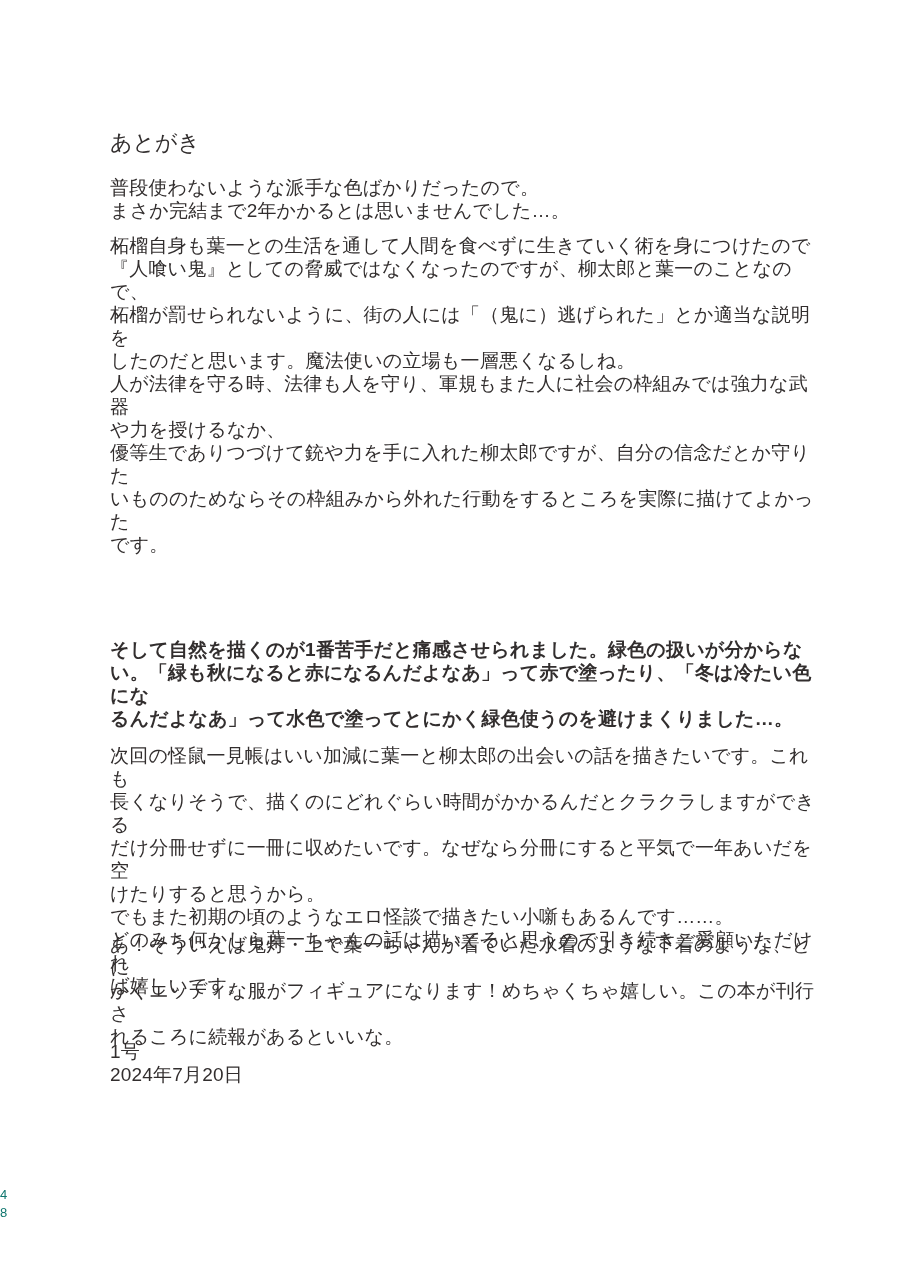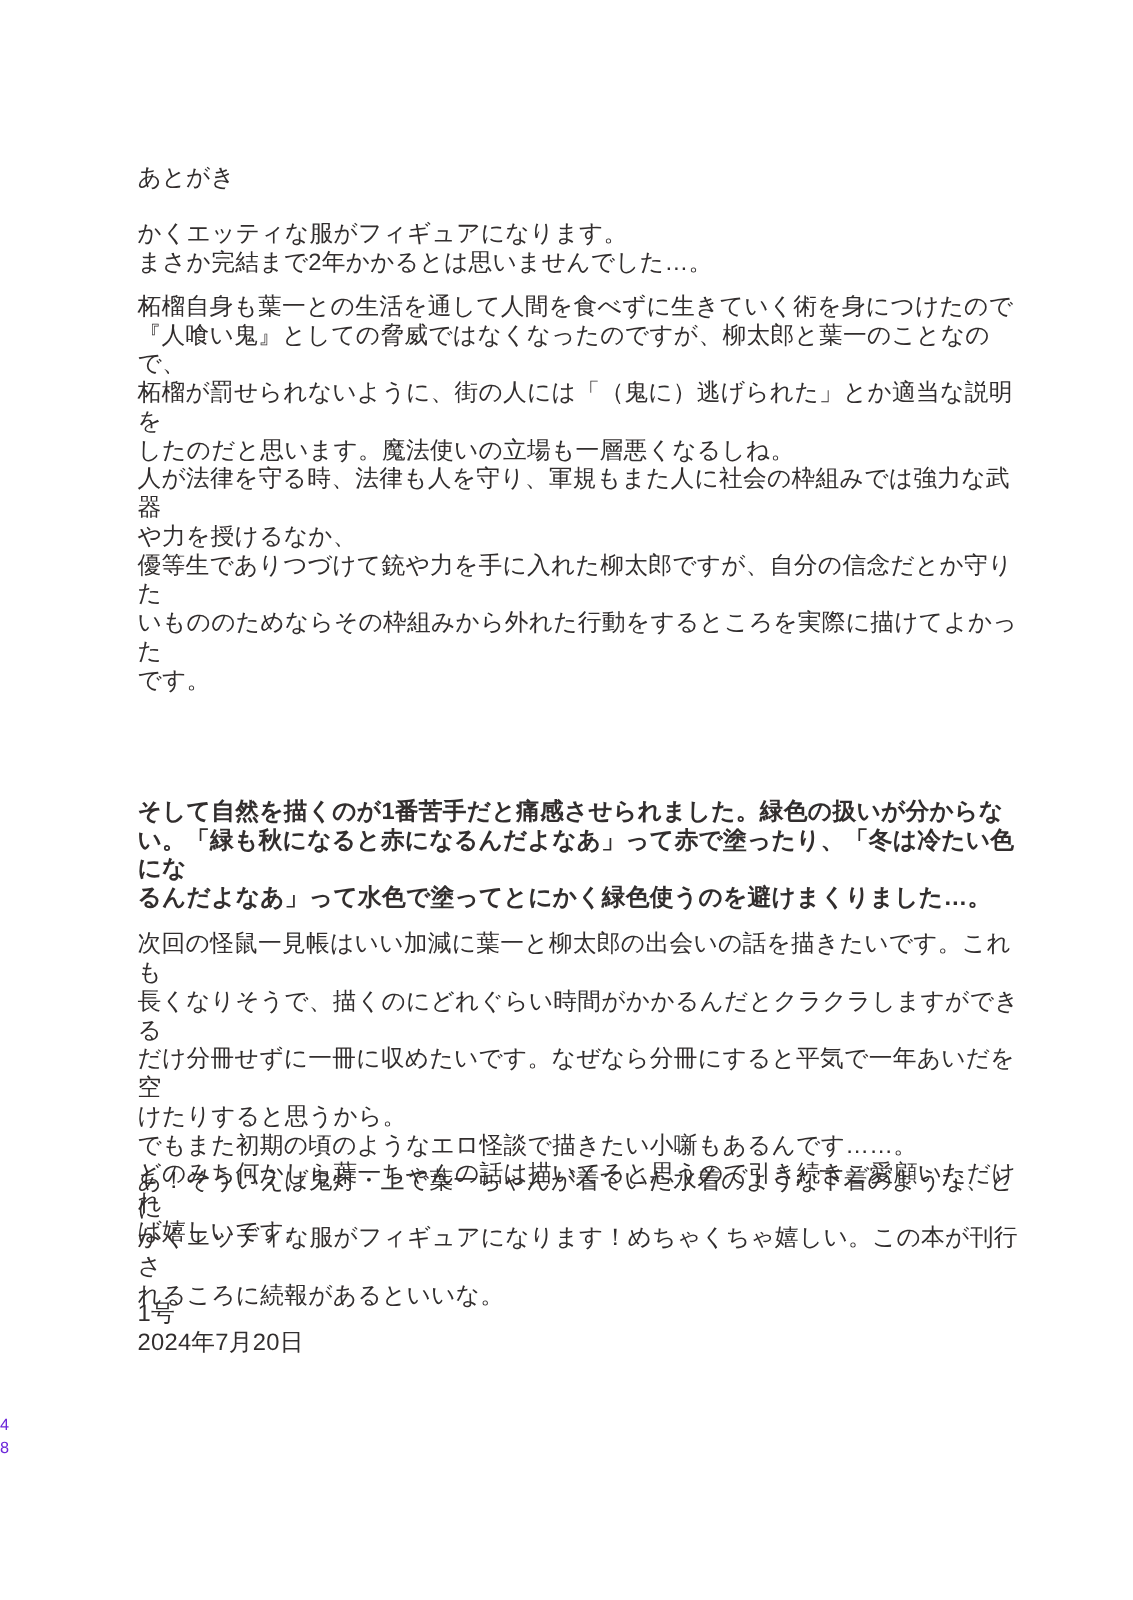--- a/index.html
+++ b/index.html
@@ -14,21 +14,21 @@
     background: #ffffff;
     overflow: hidden;
     font-family: "Liberation Sans", "DejaVu Sans", sans-serif;
     color: #322e2e;
   }
   .heading {
     position: absolute;
     left: 110px;
     top: 131px;
     margin: 0;
-    font-size: 19px;
+    font-size: 22px;
     line-height: 23px;
     font-weight: normal;
   }
   .para {
     position: absolute;
     left: 110px;
     width: 716px;
     margin: 0;
     font-size: 19px;
     line-height: 23px;
@@ -45,36 +45,36 @@
     position: absolute;
     left: 110px;
     top: 1040px;
     font-size: 19px;
     line-height: 23px;
     letter-spacing: 0.2px;
   }
   .page-number {
     position: absolute;
     left: 0px;
-    top: 1131px;
+    top: 1186px;
     width: 11px;
     font-size: 13px;
     line-height: 18px;
-    color: #6d28d9;
+    color: #0f766e;
     word-break: break-all;
   }
 </style>
 </head>
 <body>
 
 <div class="page">
 
   <h1 class="heading">あとがき</h1>
 
-  <p class="para p1">かくエッティな服がフィギュアになります。
+  <p class="para p1">普段使わないような派手な色ばかりだったので。
 まさか完結まで2年かかるとは思いませんでした…。</p>
 
   <p class="para p2">柘榴自身も葉一との生活を通して人間を食べずに生きていく術を身につけたので
 『人喰い鬼』としての脅威ではなくなったのですが、柳太郎と葉一のことなので、
 柘榴が罰せられないように、街の人には「（鬼に）逃げられた」とか適当な説明を
 したのだと思います。魔法使いの立場も一層悪くなるしね。
 人が法律を守る時、法律も人を守り、軍規もまた人に社会の枠組みでは強力な武器
 や力を授けるなか、
 優等生でありつづけて銃や力を手に入れた柳太郎ですが、自分の信念だとか守りた
 いもののためならその枠組みから外れた行動をするところを実際に描けてよかった

